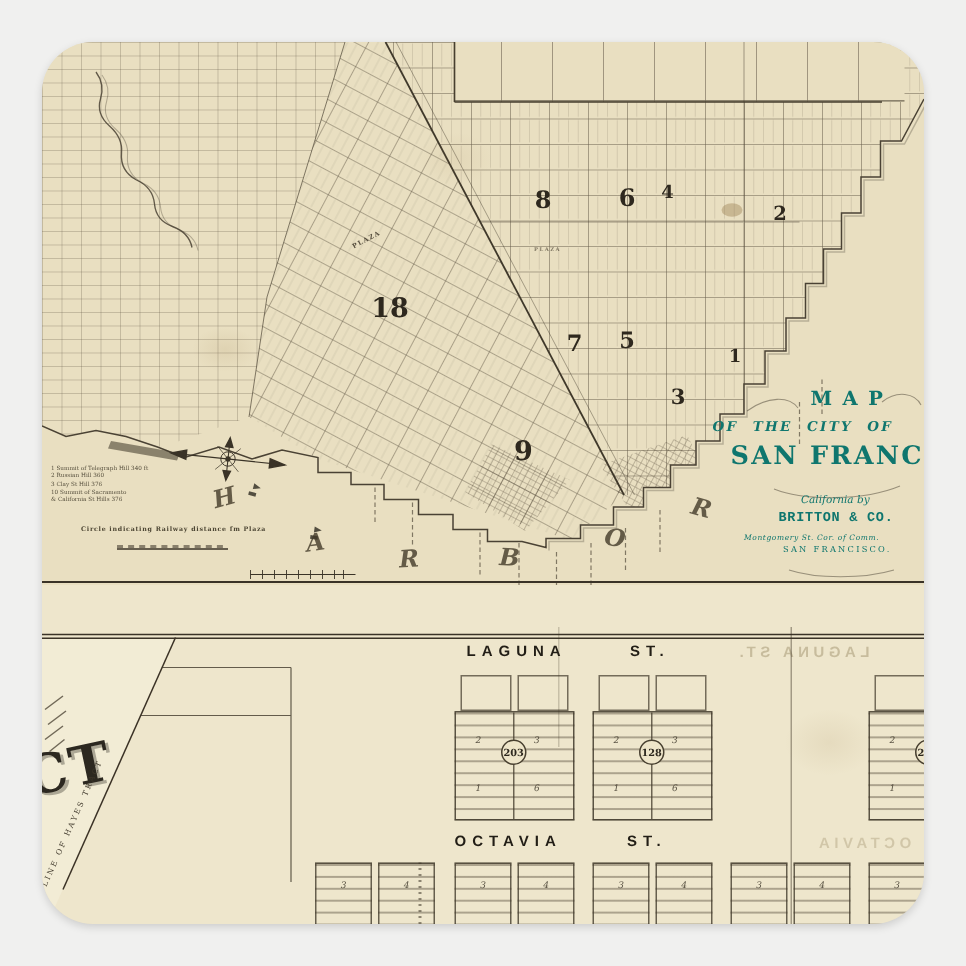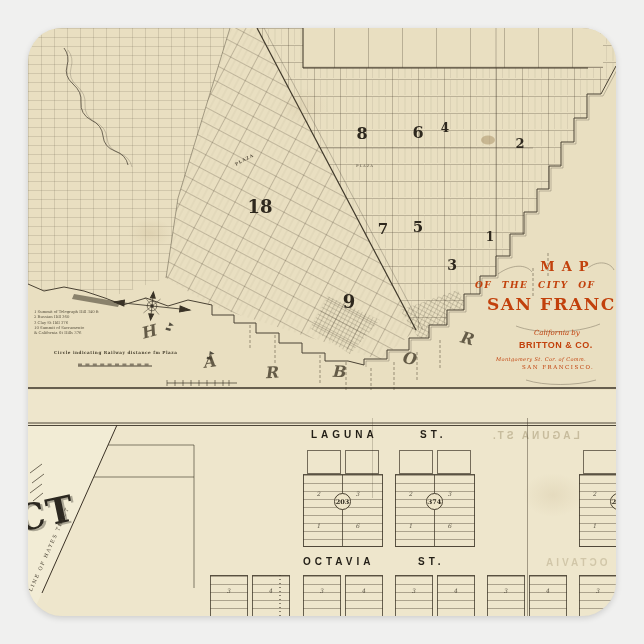--- a/index.html
+++ b/index.html
@@ -8,21 +8,21 @@
            border-radius:34px;overflow:hidden;box-shadow:0 2px 6px rgba(0,0,0,.15);}
   .upperSvg{position:absolute;left:0;top:0;}
   .lowerBg{position:absolute;left:0;top:362px;width:588px;height:226px;background:rgba(253,249,233,.28);}
   .lowerSvg{position:absolute;left:0;top:372px;}
   
   .dn{position:absolute;transform:translate(-50%,-50%);font-weight:700;color:#2e281e;letter-spacing:0;}
   .plaza{position:absolute;font-size:4.2px;letter-spacing:1px;color:rgba(60,52,38,.85);font-weight:700;}
   .harb{position:absolute;font-style:italic;font-weight:700;font-size:16px;color:rgba(66,57,40,.8);}
   .legend{position:absolute;left:6px;top:281px;width:112px;font-size:3.8px;line-height:5.3px;color:#57503e;}
   .legendNote{position:absolute;left:26px;top:322px;font-size:4.2px;letter-spacing:.5px;color:#4c4533;font-weight:700;}
-  .cartouche span{position:absolute;color:#c2410c;white-space:nowrap;}
+  .cartouche span{position:absolute;color:#0f766e;white-space:nowrap;}
   
   .streetLabel{position:absolute;font-family:"Liberation Sans",sans-serif;font-weight:700;font-size:10px;
                letter-spacing:4px;color:#221e16;white-space:nowrap;}
   .ghost{position:absolute;font-family:"Liberation Sans",sans-serif;font-weight:700;font-size:10px;
          letter-spacing:3px;color:rgba(122,104,62,.33);transform:scaleX(-1);white-space:nowrap;}
   .blockA{position:absolute;top:422px;width:78px;height:95px;}
   .sqT{position:absolute;top:0;width:32px;height:22px;border:1px solid rgba(64,56,42,.7);}
   .bMain{position:absolute;top:24px;left:0;width:78px;height:71px;border:1px solid rgba(64,56,42,.85);
          background:repeating-linear-gradient(180deg, rgba(72,62,46,.4) 0 1px, transparent 1px 8px);}
   .bMain::after{content:"";position:absolute;left:38px;top:0;bottom:0;width:1px;background:rgba(64,56,42,.75);}
@@ -191,21 +191,21 @@
       <div>10  Summit of Sacramento</div>
       <div>&amp;  California St Hills   376</div>
     </div>
     <div class="legendNote">Circle indicating Railway distance fm Plaza</div>
 
     <div class="cartouche">
       <span style="left:497px;top:231px;width:86px;text-align:center;font-weight:700;font-size:13px;letter-spacing:7px">MAP</span>
       <span style="left:447px;top:252px;width:175px;font-style:italic;font-weight:700;font-size:9px;letter-spacing:1.5px;word-spacing:5px">OF THE CITY OF</span>
       <span style="left:459px;top:266px;font-weight:700;font-size:17px;letter-spacing:1.5px">SAN FRANCISCO</span>
       <span style="left:506px;top:301px;font-style:italic;font-size:7px">California by</span>
-      <span style="left:491px;top:312px;font-family:Liberation Sans, sans-serif;font-weight:700;font-size:9px;letter-spacing:.5px">BRITTON &amp; CO.</span>
+      <span style="left:491px;top:312px;font-family:Liberation Mono, monospace;font-weight:700;font-size:9px;letter-spacing:.5px">BRITTON &amp; CO.</span>
       <span style="left:468px;top:328px;font-style:italic;font-size:5px;letter-spacing:.4px">Montgomery St.  Cor. of Comm.</span>
       <span style="left:494px;top:336px;font-size:5.5px;letter-spacing:1.5px">SAN FRANCISCO.</span>
     </div>
 
     <span class="streetLabel" style="left:283px;top:401px">LAGUNA</span>
     <span class="streetLabel" style="left:392px;top:401px">ST.</span>
     <div class="ghost" style="left:462px;top:402px">
       <span>LAGUNA</span>
       <span>ST.</span>
     </div>
@@ -225,21 +225,21 @@
     </div>
     <div class="blockA" style="left:367px">
       <div class="sqT" style="left:4px"></div>
       <div class="sqT" style="left:42px"></div>
       <div class="bMain">
         <span class="lot" style="left:13px;top:15px">2</span>
         <span class="lot" style="left:52px;top:15px">3</span>
         <span class="lot" style="left:13px;top:47px">1</span>
         <span class="lot" style="left:52px;top:47px">6</span>
         <div class="bCircle">
-            <span>374</span>
+            <span>128</span>
           </div>
       </div>
     </div>
     <div class="blockA" style="left:551px">
       <div class="sqT" style="left:4px"></div>
 
       <div class="bMain">
         <span class="lot" style="left:13px;top:15px">2</span>
 
         <span class="lot" style="left:13px;top:47px">1</span>

